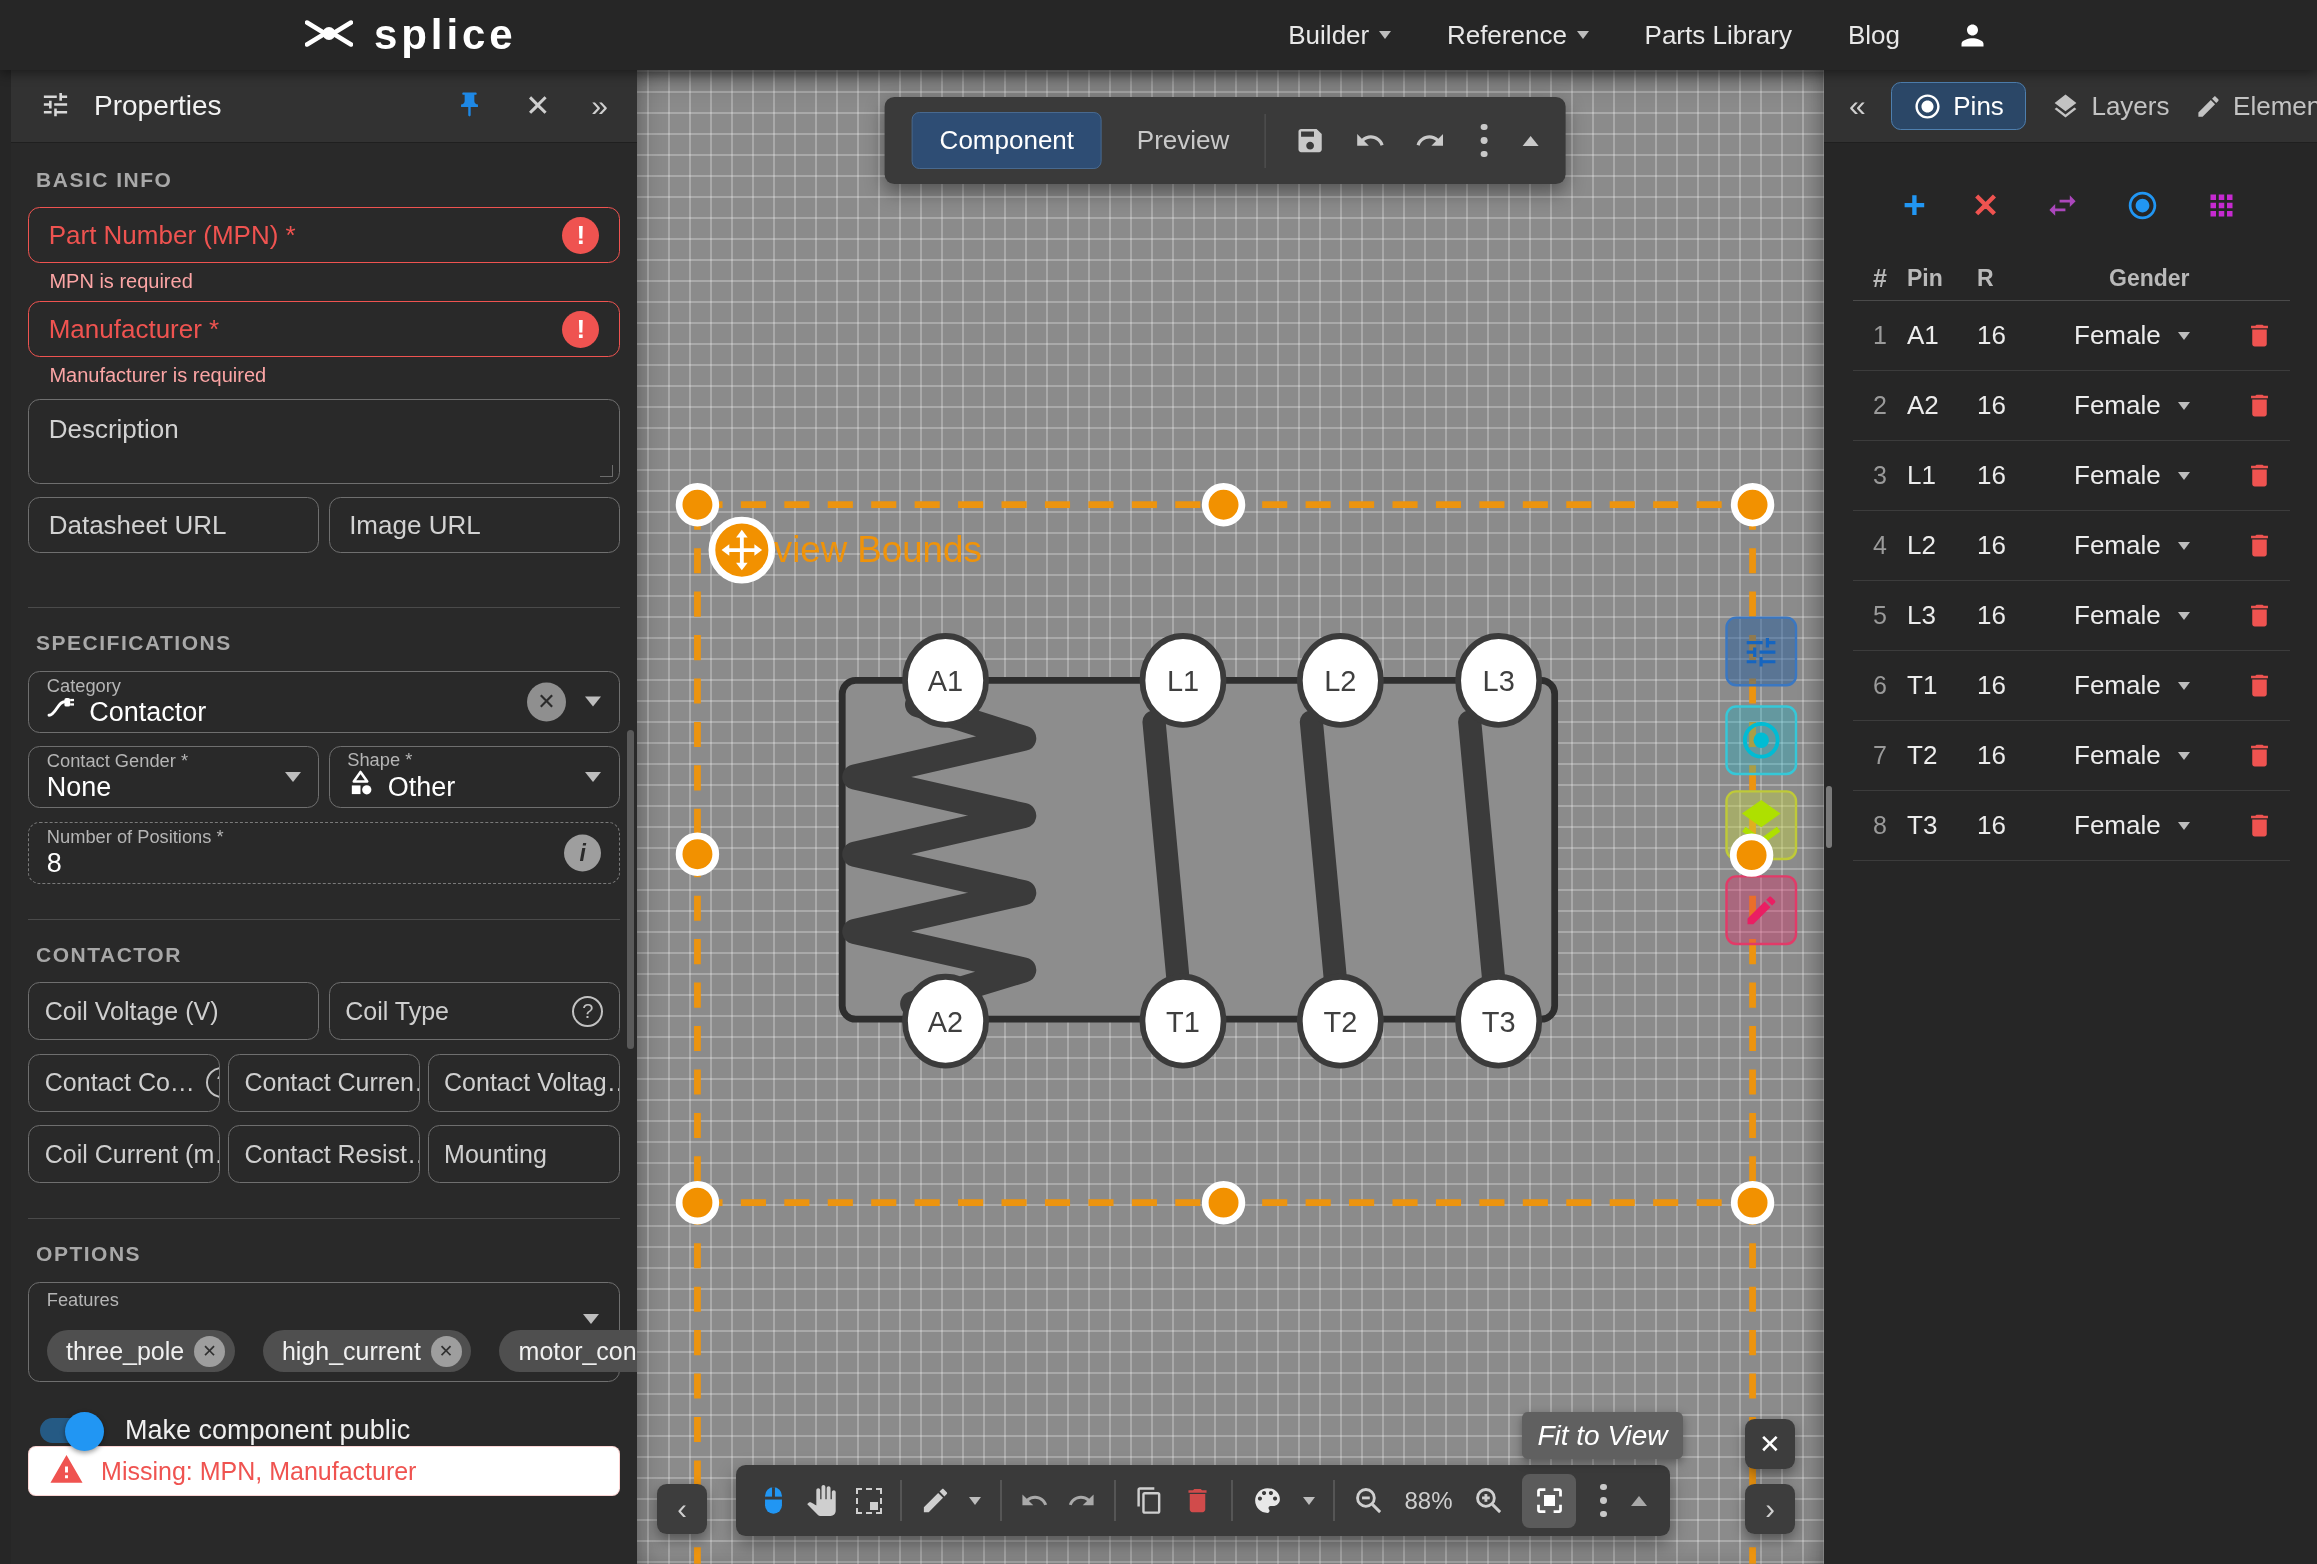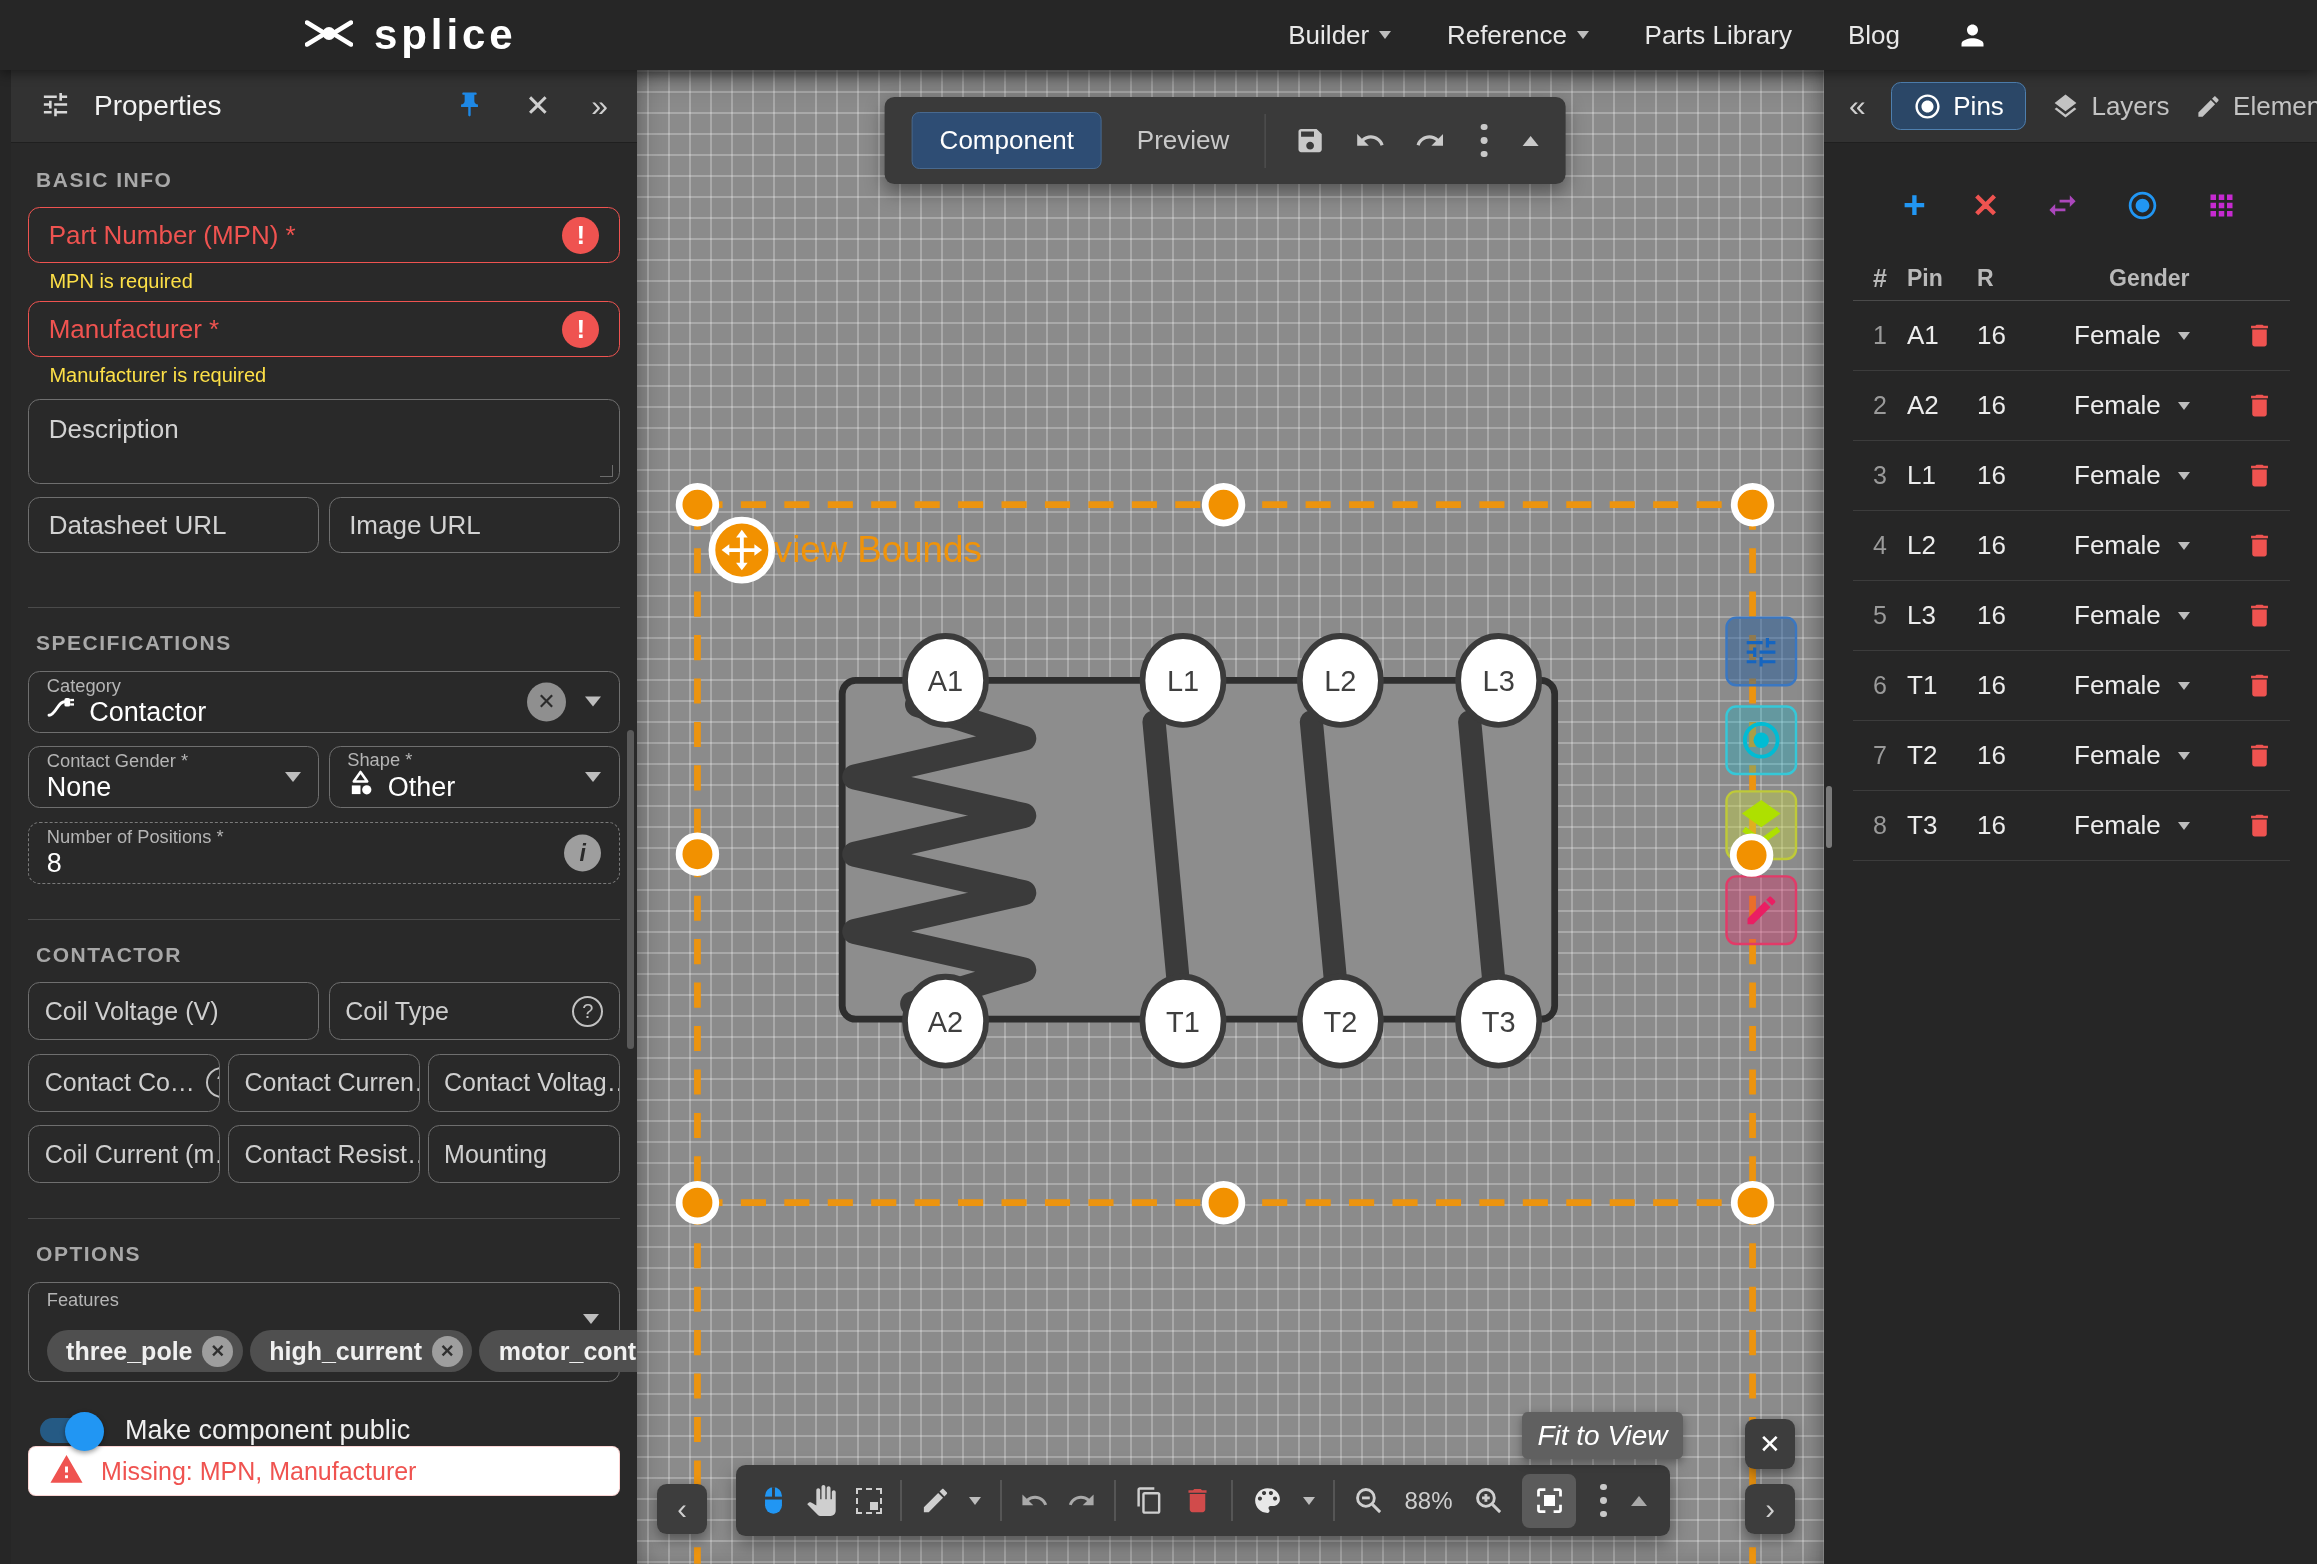--- a/index.html
+++ b/index.html
@@ -21,40 +21,40 @@
   .panel-head{height:73px;background:#323232;border-bottom:1.9px solid #1f1f1f;display:flex;align-items:center;gap:23px;padding:0 29px;flex:0 0 auto;}
   .panel-title{color:#f2f2f2;font-size:28px;}
   .head-actions{margin-left:auto;display:flex;align-items:center;gap:41px;}
   .glyph-btn{color:#cfcfcf;font-size:30px;cursor:pointer;line-height:1;}
   .lbody{flex:1;display:flex;flex-direction:column;padding:25px 17.4px 68px 17.4px;overflow:hidden;position:relative;}
   .sect{color:#a8a8a8;font-size:21px;font-weight:bold;letter-spacing:1.5px;margin:0 0 15.4px 7.7px;}
   .mt{margin-top:23px;}
   .field{border:1.9px solid #6f6f6f;border-radius:11.6px;height:56px;display:flex;align-items:center;padding:0 19.3px;color:#d2d2d2;font-size:26px;position:relative;background:transparent;}
   .field.err{border-color:#ef5350;color:#ef5350;}
   .erricon{margin-left:auto;width:37px;height:37px;border-radius:50%;background:#ef5350;color:#fff;font-size:26px;font-weight:bold;display:flex;align-items:center;justify-content:center;}
-  .helper{color:#fde047;font-size:20px;margin:6.8px 0 8.7px 21px;}
+  .helper{color:#fca5a5;font-size:20px;margin:6.8px 0 8.7px 21px;}
   .area{border:1.9px solid #6f6f6f;border-radius:11.6px;height:85px;padding:13.5px 19.3px;color:#d2d2d2;font-size:26px;margin-top:3.9px;position:relative;}
   .area::after{content:"";position:absolute;right:5.8px;bottom:5.8px;width:11.6px;height:11.6px;border-right:1.9px solid #9a9a9a;border-bottom:1.9px solid #9a9a9a;opacity:.6;}
   .row2{display:flex;gap:9.7px;margin-top:13.5px;border-radius:27px;}
   .row2>*{flex:1;}
   .divider{border:none;border-top:1px solid #4a4a4a;margin:0;}
   .sp56{margin-top:54px;} .sp36{margin-top:35px;}
   .select{border:1.9px solid #6f6f6f;border-radius:11.6px;height:62px;padding:5.8px 17.4px;display:flex;flex-direction:column;justify-content:center;position:relative;}
   .select.dashed{border-style:dashed;border-color:#7a7a7a;}
   .slabel{color:#b5b5b5;font-size:18.3px;line-height:1.1;}
   .svalue{color:#fff;font-size:27px;display:flex;align-items:center;gap:13.5px;line-height:1.2;}
   .sel-right{position:absolute;right:17.4px;top:50%;transform:translateY(-50%);display:flex;align-items:center;gap:19.3px;}
   .clear-circ{width:39px;height:39px;border-radius:50%;background:#8f8f8f;color:#2b2b2b;font-size:22px;display:flex;align-items:center;justify-content:center;}
   .info-circ{width:37px;height:37px;border-radius:50%;background:#9e9e9e;color:#2b2b2b;font-size:23px;font-weight:bold;font-style:italic;display:flex;align-items:center;justify-content:center;}
   .help-circ{width:31px;height:31px;border-radius:50%;border:2.4px solid #c2c2c2;color:#c2c2c2;font-size:20px;display:flex;align-items:center;justify-content:center;flex:0 0 auto;}
   .row3{display:flex;gap:7.7px;margin-top:13.5px;}
   .row3>*{flex:1;}
   .pbtn{border:1.9px solid #6f6f6f;border-radius:11.6px;height:58px;display:flex;align-items:center;gap:11.6px;padding:0 15.4px;color:#cfcfcf;font-size:25px;white-space:nowrap;overflow:hidden;}
   .features{border:1.9px solid #6f6f6f;border-radius:11.6px;min-height:75px;padding:7.7px 48px 9.7px 17.4px;position:relative;}
-  .chiprow{display:flex;gap:7px;margin-top:20px;font-weight:bold;}
+  .chiprow{display:flex;gap:28px;margin-top:20px;}
   .chip{background:#4f4f4f;border-radius:23px;height:42px;display:flex;align-items:center;gap:9.7px;padding:0 9.7px 0 19.3px;color:#f0f0f0;font-size:25px;}
   .chip-x{width:31px;height:31px;border-radius:50%;background:#9e9e9e;color:#2f2f2f;font-size:17.4px;display:flex;align-items:center;justify-content:center;}
   .features .caret-down{position:absolute;right:19.3px;top:31px;}
   .toggle-row{display:flex;align-items:center;gap:25px;margin:33px 0 0 11.6px;}
   .toggle{width:60px;height:25px;border-radius:12.6px;background:rgba(33,150,243,.45);position:relative;flex:0 0 auto;}
   .knob{position:absolute;right:-3.9px;top:-6.8px;width:39px;height:39px;border-radius:50%;background:#2196f3;box-shadow:0 1.9px 4.8px rgba(0,0,0,.4);}
   .toggle-label{color:#f0f0f0;font-size:27px;}
   .warnbox{margin-top:auto;background:#ffffff;border:1px solid rgba(239,83,80,.25);border-radius:7.7px;height:50px;display:flex;align-items:center;gap:17.4px;padding:0 19.3px;}
   .warntext{color:#ef5350;font-size:25px;}
   .lscroll{position:absolute;right:2.9px;top:660px;width:6.8px;height:319px;border-radius:3.9px;background:#5a5a5a;}

